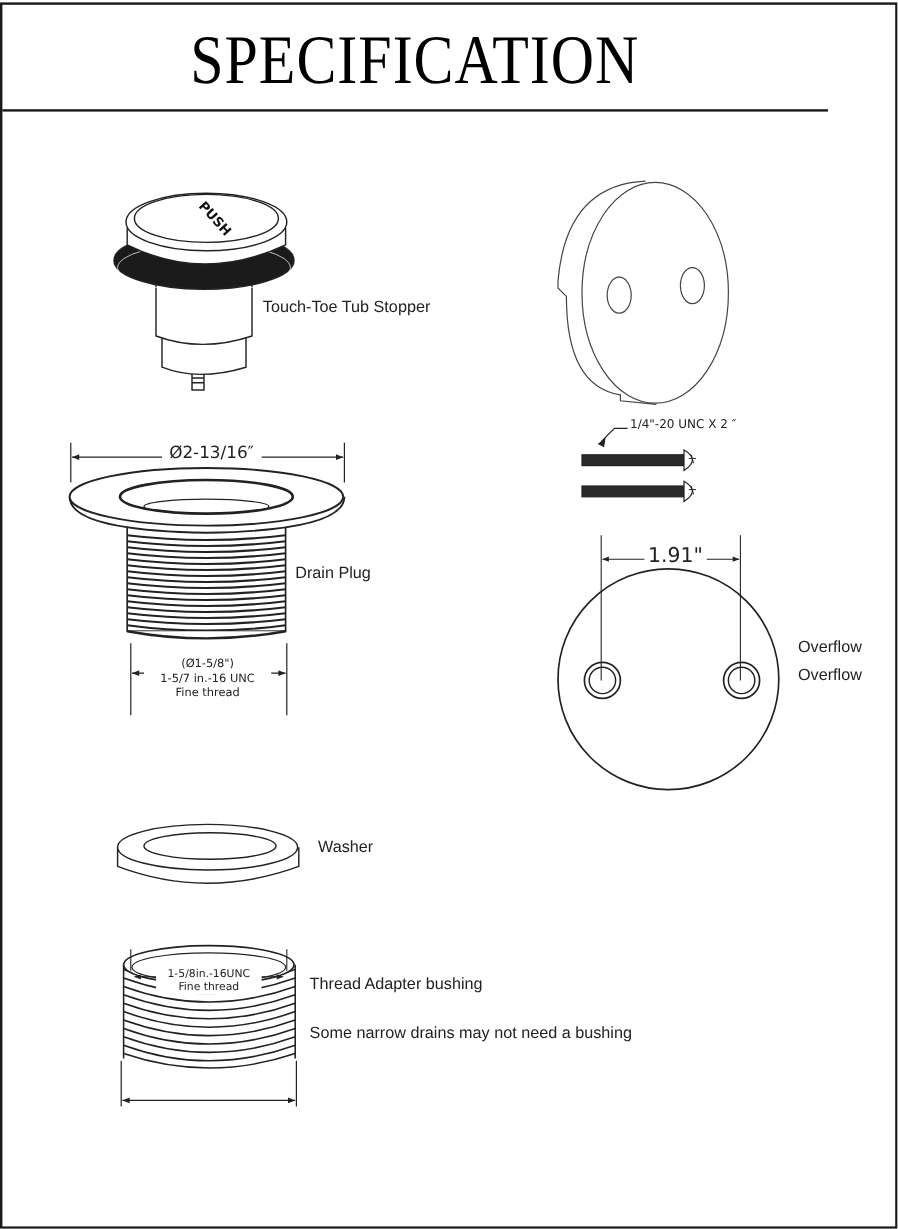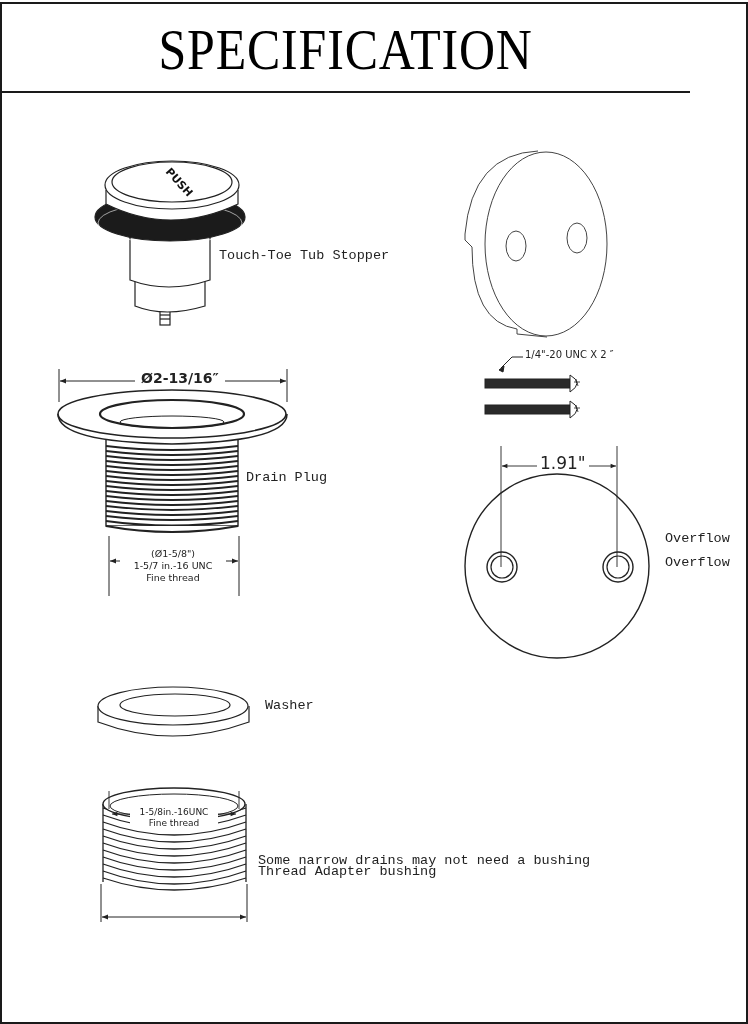--- a/index.html
+++ b/index.html
@@ -13,21 +13,21 @@
     border-bottom: 2px solid #1a1a1a;
     display: flex; align-items: center; justify-content: center;
   }
   .title {
     font-family: "Liberation Serif", "DejaVu Serif", serif;
     font-size: 58px; letter-spacing: 1px; color: #000;
     transform: scaleX(0.86); transform-origin: center;
     margin-top: 4px;
   }
   .label {
-    position: absolute; font-family: Liberation Mono, monospace;
+    position: absolute; font-family: Liberation Sans, sans-serif;
     font-size: 13.5px; color: #222; white-space: nowrap;
   }
   .dim {
     position: absolute; font-family: "DejaVu Sans", "Liberation Sans", sans-serif;
     color: #222; white-space: nowrap; text-align: center; background: #fff;
   }
   svg.drawing { position: absolute; left: 0; top: 0; }
 </style>
 </head>
 <body>
@@ -167,21 +167,21 @@
       <line x1="237" y1="787" x2="237" y2="805" stroke-width="0.9"></line>
 
       <line x1="99" y1="880" x2="99" y2="918" stroke-width="1"></line>
       <line x1="245" y1="880" x2="245" y2="918" stroke-width="1"></line>
       <line x1="100" y1="913" x2="244" y2="913" stroke-width="1" marker-start="url(#arr)" marker-end="url(#arr)"></line>
     </g>
   </svg>
 
   <div class="label" style="left:217px; top:244px;">Touch-Toe Tub Stopper</div>
 
-  <div class="dim" style="left:133px; top:366px; font-size:14px; padding:0 6px;font-weight:bold;">Ø2-13/16″</div>
+  <div class="dim" style="left:133px; top:366px; font-size:14px; padding:0 6px;">Ø2-13/16″</div>
 
   <div class="label" style="left:244px; top:466px;">Drain Plug</div>
 
   <div class="dim" style="left:118px; top:544px; width:106px; font-size:9.5px; line-height:12px;">
     <div>(Ø1-5/8")</div>
     <div>1-5/7 in.-16 UNC</div>
     <div>Fine thread</div>
   </div>
 
   <div class="dim" style="left:523px; top:345px; font-size:10px;">1/4"-20 UNC X 2 ″</div>
@@ -191,17 +191,17 @@
   <div class="label" style="left:663px; top:527px;">Overflow</div>
   <div class="label" style="left:663px; top:551px;">Overflow</div>
 
   <div class="label" style="left:263px; top:694px;text-align:center;">Washer</div>
 
   <div class="dim" style="left:128px; top:803px; width:88px; font-size:9px; line-height:11px;">
     <div>1-5/8in.-16UNC</div>
     <div>Fine thread</div>
   </div>
 
-  <div class="label" style="left:256px; top:860px;">Thread Adapter bushing</div>
+  <div class="label" style="left:256px; top:808px;">Thread Adapter bushing</div>
   <div class="label" style="left:256px; top:849px;">Some narrow drains may not need a bushing</div>
 
 
 </div>
 
 </body></html>

